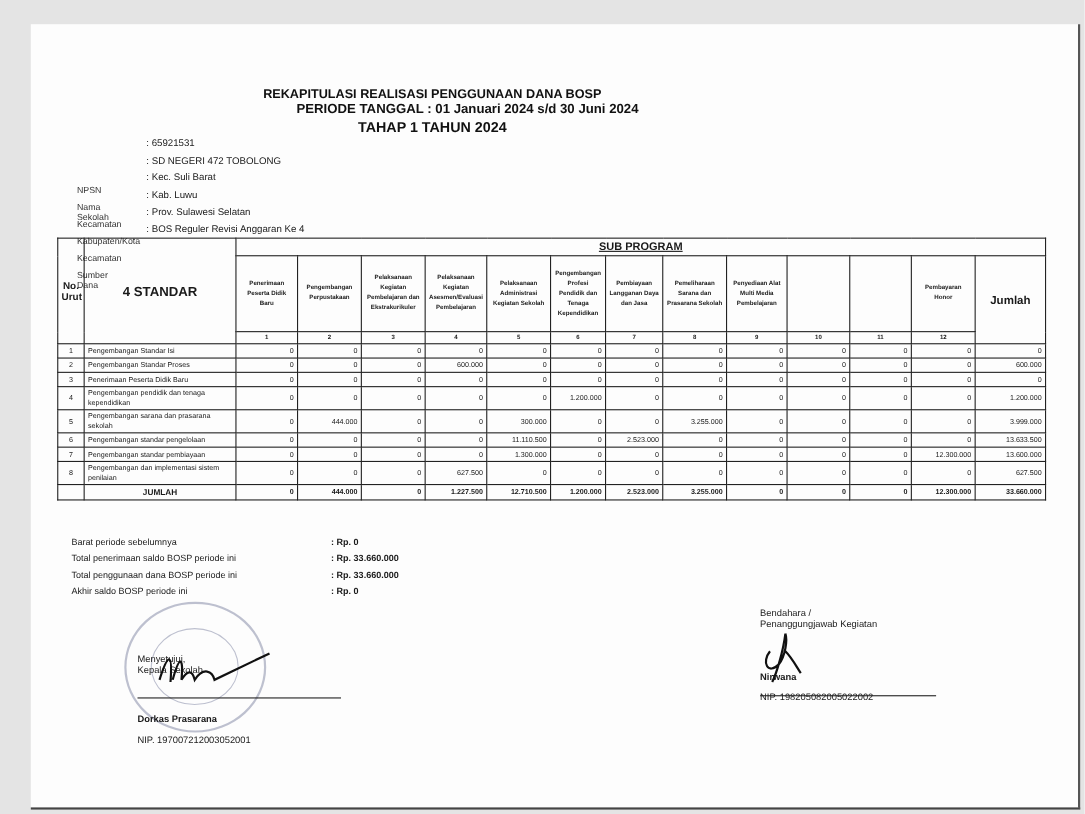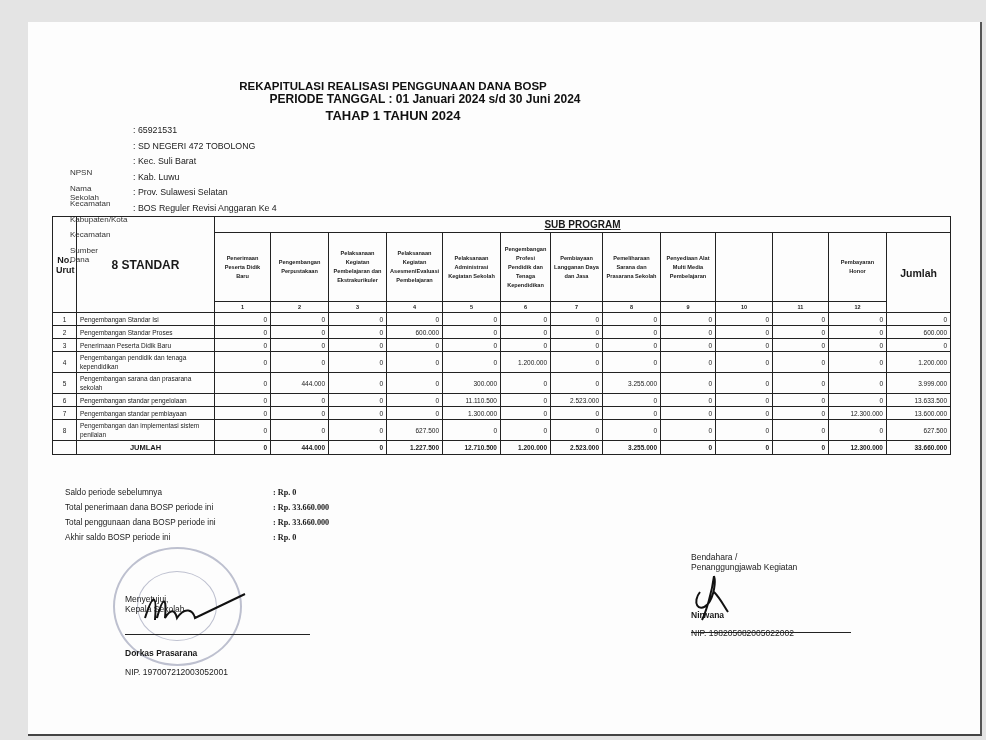--- a/index.html
+++ b/index.html
@@ -27,21 +27,21 @@
   td.num { text-align:right; font-size:6.8px; }
   td.no { text-align:center; font-size:6.8px; }
   td.name { font-size:6.8px; line-height:9px; }
   tr.r1 td { height:12px; }
   tr.r2 td { height:20px; }
   tr.total td { font-weight:bold; height:13px; }
   td.tlabel { text-align:center; font-size:7.5px !important; }
   .summary { position:absolute; left:65px; top:488px; font-size:8.2px; }
   .sum-row { position:relative; height:15px; }
   .sum-row .lbl { position:absolute; left:0; white-space:nowrap; }
-  .sum-row .val { position:absolute; left:208px; white-space:nowrap; font-weight:bold;font-family:Liberation Serif, serif; }
+  .sum-row .val { position:absolute; left:236px; white-space:nowrap; font-weight:bold; }
   .sig { position:absolute; font-size:8.5px; }
   .sig-left { left:125px; top:562px;margin-top:32px; }
   .sig-right { left:691px; top:552px; }
   .stamp { position:absolute; left:113px; top:547px; width:125px; height:115px; border:2px solid #8a8faa;
            border-radius:50%; opacity:0.55; }
   .stamp-inner { position:absolute; left:22px; top:22px; width:78px; height:68px; border:1.5px solid #8a8faa; border-radius:50%; }
   .line-left { position:absolute; left:125px; top:634px; width:185px; border-top:1px solid #222; }
   .line-right { position:absolute; left:691px; top:632px; width:160px; border-top:1px solid #222; }
   .svg-sig { position:absolute; }
 </style>
@@ -95,21 +95,21 @@
       <col style="width:58px">
     <col style="width:55px">
       <col style="width:57px">
       <col style="width:56px">
       <col style="width:58px">
     <col style="width:64px">
   </colgroup>
   <tbody>
       <tr>
     <th rowspan="3" class="hdr-no">No. Urut</th>
-    <th rowspan="3" class="hdr-std">8 STANDAR</th>
+    <th rowspan="3" class="hdr-std">4 STANDAR</th>
     <th colspan="13" class="hdr-sub">SUB PROGRAM</th>
   </tr>
   <tr>
     <th class="hdr-col">Penerimaan Peserta Didik Baru</th>
     <th class="hdr-col">Pengembangan Perpustakaan</th>
     <th class="hdr-col">Pelaksanaan Kegiatan Pembelajaran dan Ekstrakurikuler</th>
     <th class="hdr-col">Pelaksanaan Kegiatan Asesmen/Evaluasi Pembelajaran</th>
     <th class="hdr-col">Pelaksanaan Administrasi Kegiatan Sekolah</th>
     <th class="hdr-col">Pengembangan Profesi Pendidik dan Tenaga Kependidikan</th>
     <th class="hdr-col">Pembiayaan Langganan Daya dan Jasa</th>
@@ -289,25 +289,25 @@
     <td class="num">0</td>
     <td class="num">0</td>
     <td class="num">12.300.000</td>
     <td class="num">33.660.000</td>
   </tr>
 </tbody>
   </table>
 
 <div class="summary">
   <div class="sum-row">
-      <span class="lbl">Saldo periode sebelumnya</span>
+      <span class="lbl">Barat periode sebelumnya</span>
       <span class="val">: Rp.  0</span>
     </div>
   <div class="sum-row">
-      <span class="lbl">Total penerimaan dana BOSP periode ini</span>
+      <span class="lbl">Total penerimaan saldo BOSP periode ini</span>
       <span class="val">: Rp.  33.660.000</span>
     </div>
   <div class="sum-row">
       <span class="lbl">Total penggunaan dana BOSP periode ini</span>
       <span class="val">: Rp.  33.660.000</span>
     </div>
   <div class="sum-row">
       <span class="lbl">Akhir saldo BOSP periode ini</span>
       <span class="val">: Rp.  0</span>
     </div>

